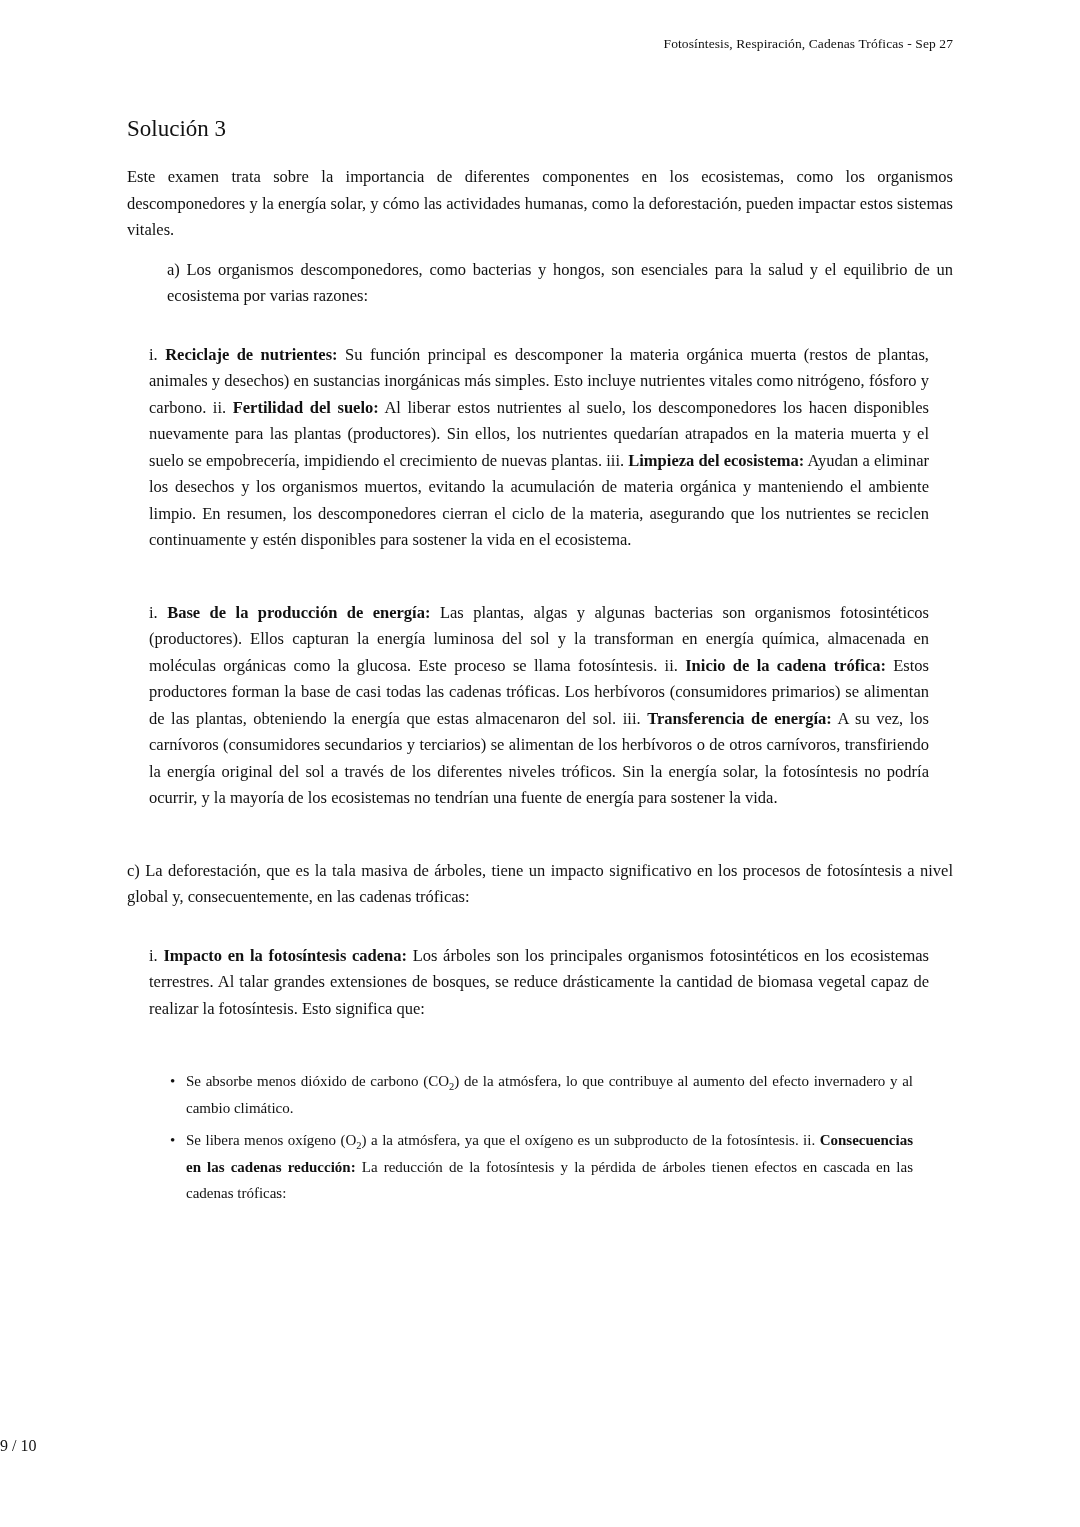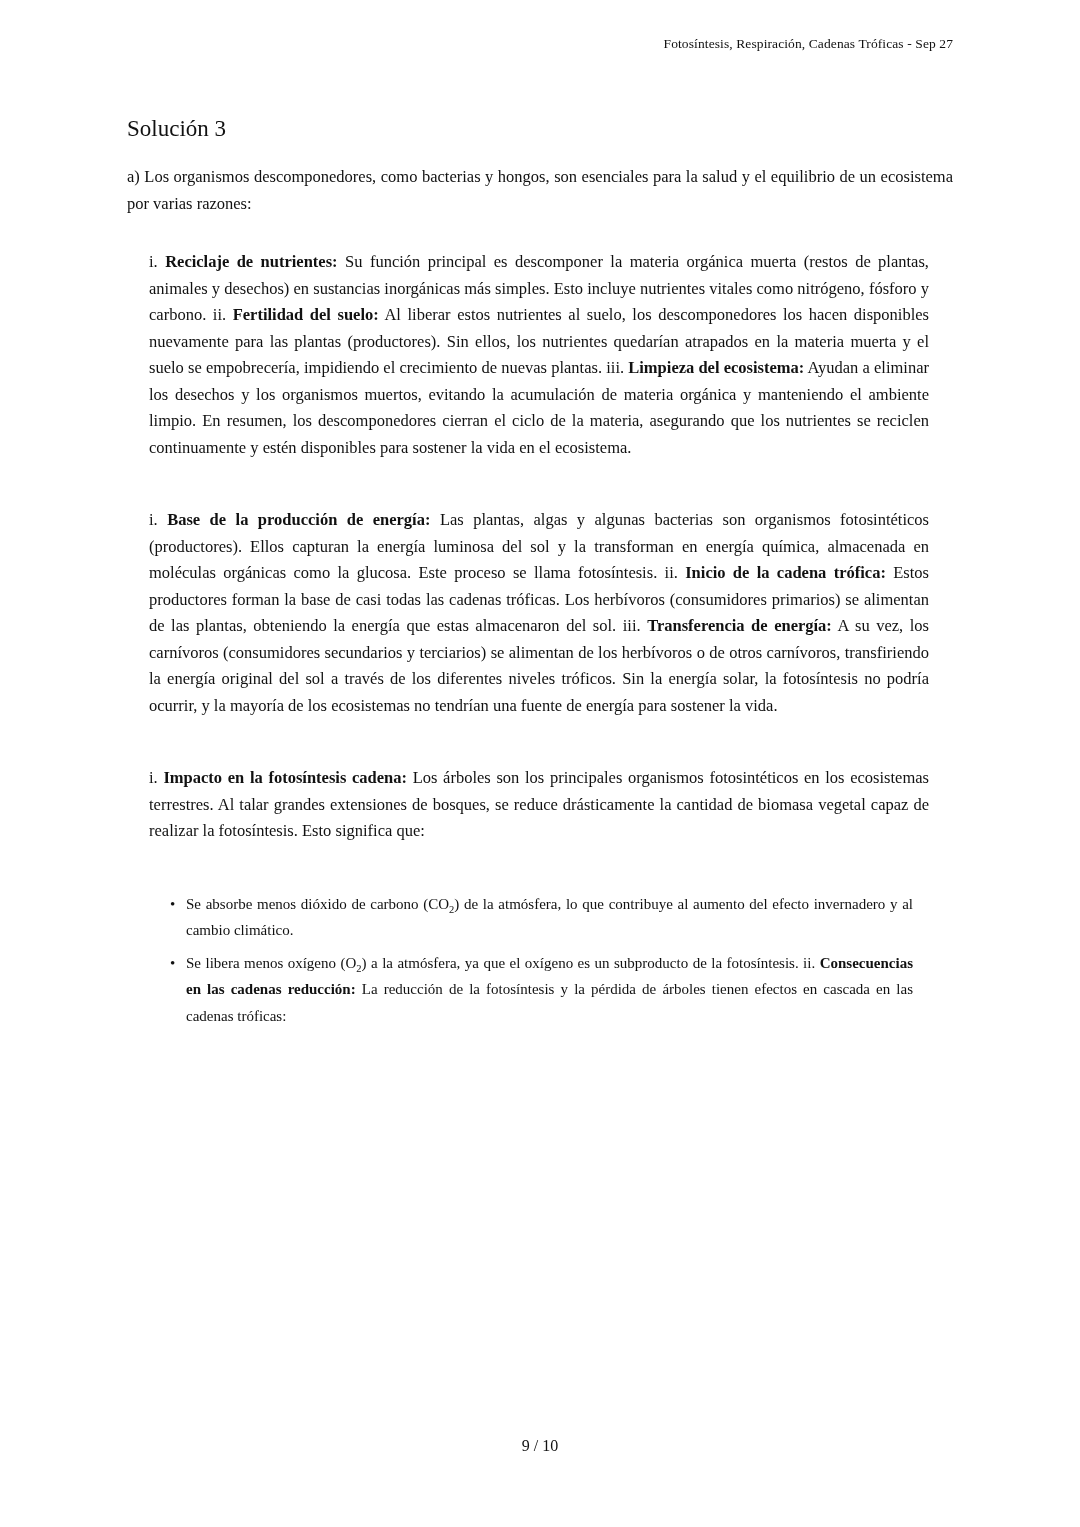--- a/index.html
+++ b/index.html
@@ -27,21 +27,21 @@
     margin-top: 64px;
     font-size: 23px;
     font-weight: normal;
   }
   .para {
     margin-top: 22px;
     font-size: 16.5px;
     line-height: 26.5px;
     text-align: justify;
   }
-  .para + .para { margin-top: 13px; }
+  .para + .para { margin-top: 13px; margin-left: 40px; }
   .indent-block {
     margin: 32px 0 46px 0;
     padding-left: 22px;
     padding-right: 24px;
     font-size: 16.5px;
     line-height: 26.5px;
     text-align: justify;
   }
   .indent-block strong, .bullet-item strong { font-weight: bold; }
   .bullet-list {
@@ -64,41 +64,43 @@
   }
   sub {
     font-size: 70%;
     line-height: 0;
   }
   .footer {
     position: absolute;
     left: 0;
     right: 0;
     bottom: 72px;
-    text-align: center;
+    text-align: left;
     font-size: 16px;
   }
 </style>
 </head>
 <body>
 
 <div class="page">
 
   <div class="header">Fotosíntesis, Respiración, Cadenas Tróficas - Sep 27</div>
 
   <h1 class="title">Solución 3</h1>
 
+  <p class="para">Este examen trata sobre la importancia de diferentes componentes en los ecosistemas, como los organismos descomponedores y la energía solar, y cómo las actividades humanas, como la deforestación, pueden impactar estos sistemas vitales.</p>
 
   <p class="para">a) Los organismos descomponedores, como bacterias y hongos, son esenciales para la salud y el equilibrio de un ecosistema por varias razones:</p>
 
   <div class="indent-block">i. <strong>Reciclaje de nutrientes:</strong> Su función principal es descomponer la materia orgánica muerta (restos de plantas, animales y desechos) en sustancias inorgánicas más simples. Esto incluye nutrientes vitales como nitrógeno, fósforo y carbono. ii. <strong>Fertilidad del suelo:</strong> Al liberar estos nutrientes al suelo, los descomponedores los hacen disponibles nuevamente para las plantas (productores). Sin ellos, los nutrientes quedarían atrapados en la materia muerta y el suelo se empobrecería, impidiendo el crecimiento de nuevas plantas. iii. <strong>Limpieza del ecosistema:</strong> Ayudan a eliminar los desechos y los organismos muertos, evitando la acumulación de materia orgánica y manteniendo el ambiente limpio. En resumen, los descomponedores cierran el ciclo de la materia, asegurando que los nutrientes se reciclen continuamente y estén disponibles para sostener la vida en el ecosistema.</div>
 
 
   <div class="indent-block">i. <strong>Base de la producción de energía:</strong> Las plantas, algas y algunas bacterias son organismos fotosintéticos (productores). Ellos capturan la energía luminosa del sol y la transforman en energía química, almacenada en moléculas orgánicas como la glucosa. Este proceso se llama fotosíntesis. ii. <strong>Inicio de la cadena trófica:</strong> Estos productores forman la base de casi todas las cadenas tróficas. Los herbívoros (consumidores primarios) se alimentan de las plantas, obteniendo la energía que estas almacenaron del sol. iii. <strong>Transferencia de energía:</strong> A su vez, los carnívoros (consumidores secundarios y terciarios) se alimentan de los herbívoros o de otros carnívoros, transfiriendo la energía original del sol a través de los diferentes niveles tróficos. Sin la energía solar, la fotosíntesis no podría ocurrir, y la mayoría de los ecosistemas no tendrían una fuente de energía para sostener la vida.</div>
 
+  <p class="para">c) La deforestación, que es la tala masiva de árboles, tiene un impacto significativo en los procesos de fotosíntesis a nivel global y, consecuentemente, en las cadenas tróficas:</p>
 
   <div class="indent-block">i. <strong>Impacto en la fotosíntesis cadena:</strong> Los árboles son los principales organismos fotosintéticos en los ecosistemas terrestres. Al talar grandes extensiones de bosques, se reduce drásticamente la cantidad de biomasa vegetal capaz de realizar la fotosíntesis. Esto significa que:</div>
 
   <div class="bullet-list">
     <div class="bullet-item">Se absorbe menos dióxido de carbono (CO<sub>2</sub>) de la atmósfera, lo que contribuye al aumento del efecto invernadero y al cambio climático.</div>
     <div class="bullet-item">Se libera menos oxígeno (O<sub>2</sub>) a la atmósfera, ya que el oxígeno es un subproducto de la fotosíntesis. ii. <strong>Consecuencias en las cadenas reducción:</strong> La reducción de la fotosíntesis y la pérdida de árboles tienen efectos en cascada en las cadenas tróficas:</div>
   </div>
 
   <div class="footer">9 / 10</div>
 

